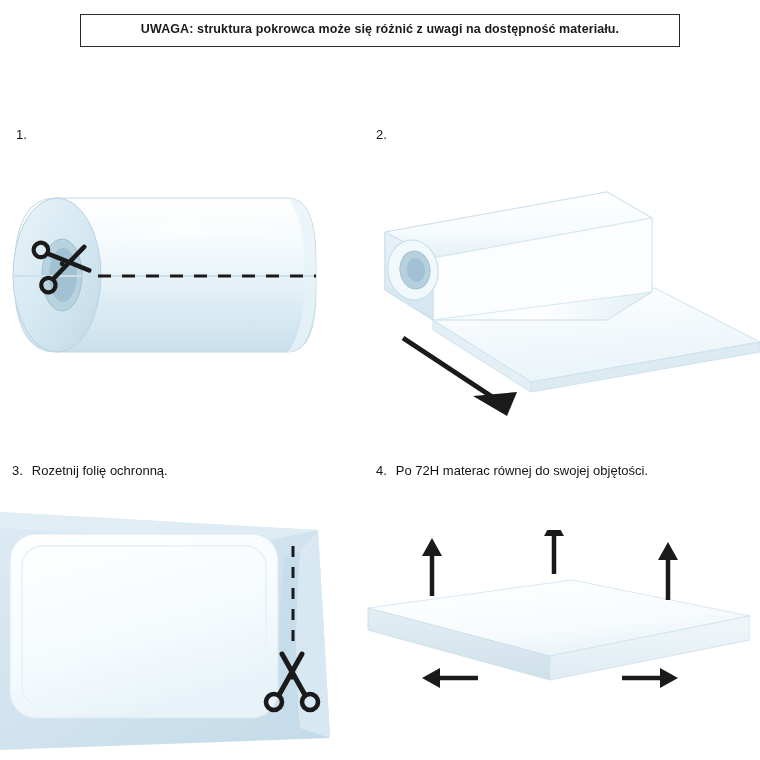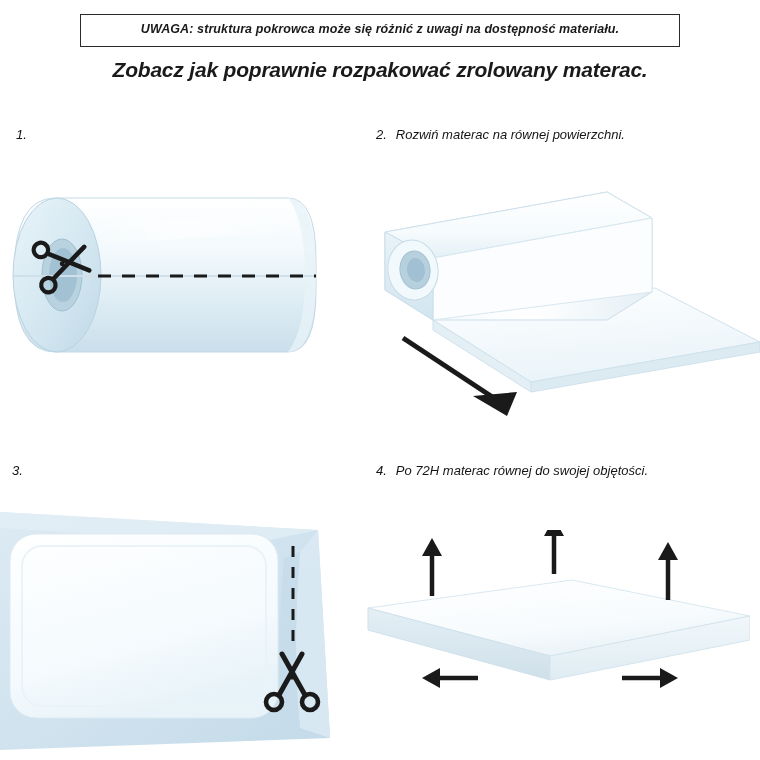--- a/index.html
+++ b/index.html
@@ -12,21 +12,20 @@
     background: #ffffff;
     font-family: "Liberation Sans", sans-serif;
     color: #1a1a1a;
     overflow: hidden;
     position: relative;
   }
   .page {
     position: relative;
     width: 760px;
     height: 704px;
-    font-style: italic;
   }
 
   
   .notice {
     position: absolute;
     left: 80px;
     top: 14px;
     width: 600px;
     box-sizing: border-box;
     border: 1px solid #2a2a2a;
@@ -92,23 +91,20 @@
 </style>
 </head>
 <body>
 
 <div class="page">
 
   <div class="notice">
     <span>UWAGA: struktura pokrowca może się różnić z uwagi na dostępność materiału.</span>
   </div>
 
-  <div class="heading">
-    <span>Zobacz jak poprawnie rozpakować zrolowany materac.</span>
-  </div>
 
   <div class="step" id="step1">
     <div class="step-text">
       <span class="step-num">1.</span>
     </div>
   </div>
 
   <div class="art" id="art1">
     <svg width="340" height="200" viewBox="0 0 340 200">
       <defs>
@@ -153,21 +149,20 @@
         <path d="M15 15 L52 40" stroke="#1a1a1a" stroke-width="4.6" stroke-linecap="round"></path>
         <path d="M15 41 L52 16" stroke="#1a1a1a" stroke-width="4.6" stroke-linecap="round"></path>
         <circle cx="27" cy="28" r="2.4" fill="#1a1a1a"></circle>
       </g>
     </svg>
   </div>
 
   <div class="step" id="step2">
     <div class="step-text">
       <span class="step-num">2.</span>
-      <span class="step-label">Rozwiń materac na równej powierzchni.</span>
     </div>
   </div>
 
   <div class="art" id="art2">
     <svg width="405" height="265" viewBox="0 0 405 265">
       <defs>
         <linearGradient id="r2top" x1="0" y1="0" x2="0" y2="1">
           <stop offset="0%" stop-color="#ffffff"></stop>
           <stop offset="60%" stop-color="#f6fbfd"></stop>
           <stop offset="100%" stop-color="#e4f0f6"></stop>
@@ -208,20 +203,21 @@
       <g>
         <line x1="48" y1="168" x2="148" y2="234" stroke="#1a1a1a" stroke-width="5"></line>
         <polygon points="152,246 118,226 162,222" fill="#1a1a1a"></polygon>
       </g>
     </svg>
   </div>
 
   <div class="step" id="step3">
     <div class="step-text">
       <span class="step-num">3.</span>
+      <span class="step-label">Rozetnij folię ochronną.</span>
     </div>
   </div>
 
   <div class="art" id="art3">
     <svg width="345" height="250" viewBox="0 0 345 250">
       <defs>
         <linearGradient id="foilBg" x1="0" y1="0" x2="1" y2="1">
           <stop offset="0%" stop-color="#dceaf3"></stop>
           <stop offset="55%" stop-color="#cfe2ee"></stop>
           <stop offset="100%" stop-color="#c4dae8"></stop>

